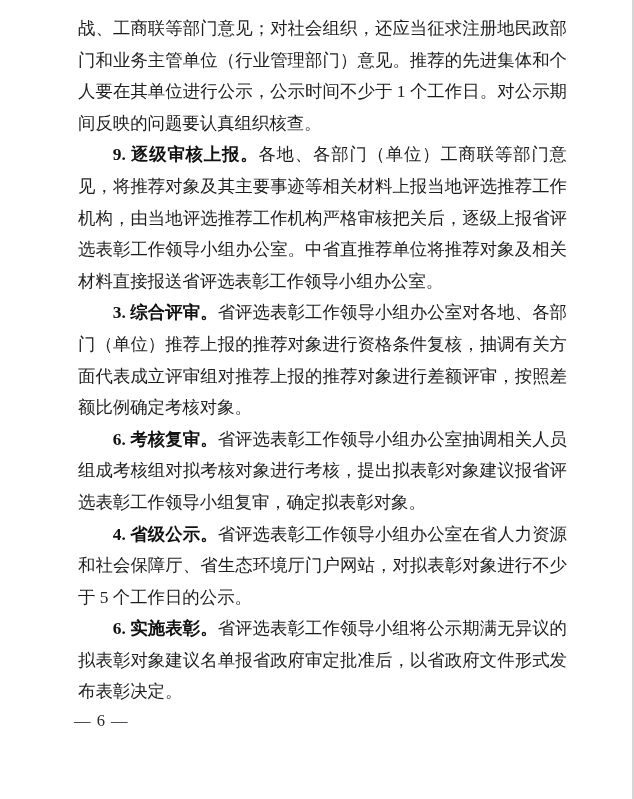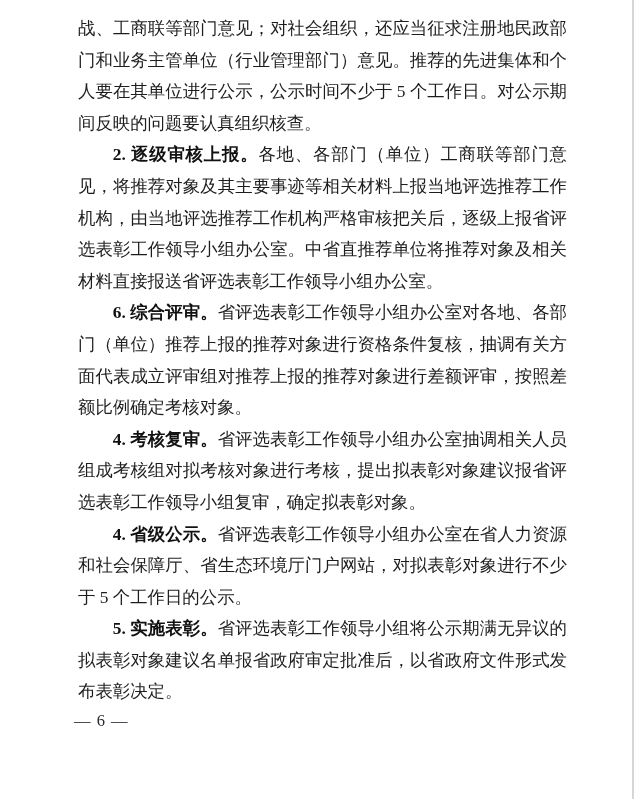--- a/index.html
+++ b/index.html
@@ -55,31 +55,31 @@
     color: #2a2a33;
   }
 </style>
 </head>
 <body>
 
 <div class="page">
 
   <div class="content">
 
-    <p class="para"><span class="para-body">战、工商联等部门意见；对社会组织，还应当征求注册地民政部门和业务主管单位（行业管理部门）意见。推荐的先进集体和个人要在其单位进行公示，公示时间不少于 5 个工作日。对公示期间反映的问题要认真组织核查。</span></p>
+    <p class="para"><span class="para-body">战、工商联等部门意见；对社会组织，还应当征求注册地民政部门和业务主管单位（行业管理部门）意见。推荐的先进集体和个人要在其单位进行公示，公示时间不少于 1 个工作日。对公示期间反映的问题要认真组织核查。</span></p>
 
-    <p class="para indent"><span class="para-heading">2. 逐级审核上报。</span><span class="para-body">各地、各部门（单位）工商联等部门意见，将推荐对象及其主要事迹等相关材料上报当地评选推荐工作机构，由当地评选推荐工作机构严格审核把关后，逐级上报省评选表彰工作领导小组办公室。中省直推荐单位将推荐对象及相关材料直接报送省评选表彰工作领导小组办公室。</span></p>
+    <p class="para indent"><span class="para-heading">9. 逐级审核上报。</span><span class="para-body">各地、各部门（单位）工商联等部门意见，将推荐对象及其主要事迹等相关材料上报当地评选推荐工作机构，由当地评选推荐工作机构严格审核把关后，逐级上报省评选表彰工作领导小组办公室。中省直推荐单位将推荐对象及相关材料直接报送省评选表彰工作领导小组办公室。</span></p>
 
-    <p class="para indent"><span class="para-heading">6. 综合评审。</span><span class="para-body">省评选表彰工作领导小组办公室对各地、各部门（单位）推荐上报的推荐对象进行资格条件复核，抽调有关方面代表成立评审组对推荐上报的推荐对象进行差额评审，按照差额比例确定考核对象。</span></p>
+    <p class="para indent"><span class="para-heading">3. 综合评审。</span><span class="para-body">省评选表彰工作领导小组办公室对各地、各部门（单位）推荐上报的推荐对象进行资格条件复核，抽调有关方面代表成立评审组对推荐上报的推荐对象进行差额评审，按照差额比例确定考核对象。</span></p>
 
-    <p class="para indent"><span class="para-heading">4. 考核复审。</span><span class="para-body">省评选表彰工作领导小组办公室抽调相关人员组成考核组对拟考核对象进行考核，提出拟表彰对象建议报省评选表彰工作领导小组复审，确定拟表彰对象。</span></p>
+    <p class="para indent"><span class="para-heading">6. 考核复审。</span><span class="para-body">省评选表彰工作领导小组办公室抽调相关人员组成考核组对拟考核对象进行考核，提出拟表彰对象建议报省评选表彰工作领导小组复审，确定拟表彰对象。</span></p>
 
     <p class="para indent"><span class="para-heading">4. 省级公示。</span><span class="para-body">省评选表彰工作领导小组办公室在省人力资源和社会保障厅、省生态环境厅门户网站，对拟表彰对象进行不少于 5 个工作日的公示。</span></p>
 
-    <p class="para indent"><span class="para-heading">5. 实施表彰。</span><span class="para-body">省评选表彰工作领导小组将公示期满无异议的拟表彰对象建议名单报省政府审定批准后，以省政府文件形式发布表彰决定。</span></p>
+    <p class="para indent"><span class="para-heading">6. 实施表彰。</span><span class="para-body">省评选表彰工作领导小组将公示期满无异议的拟表彰对象建议名单报省政府审定批准后，以省政府文件形式发布表彰决定。</span></p>
 
   </div>
 
   <div class="page-number">— 6 —</div>
 
   <div class="scan-edge"></div>
 
 </div>
 
 </body></html>

